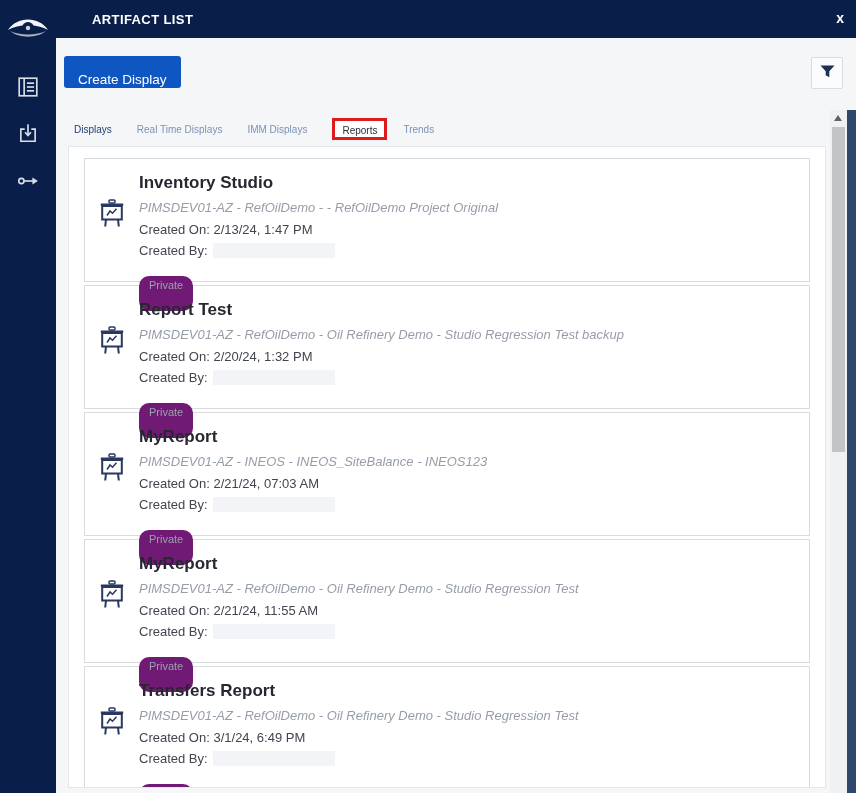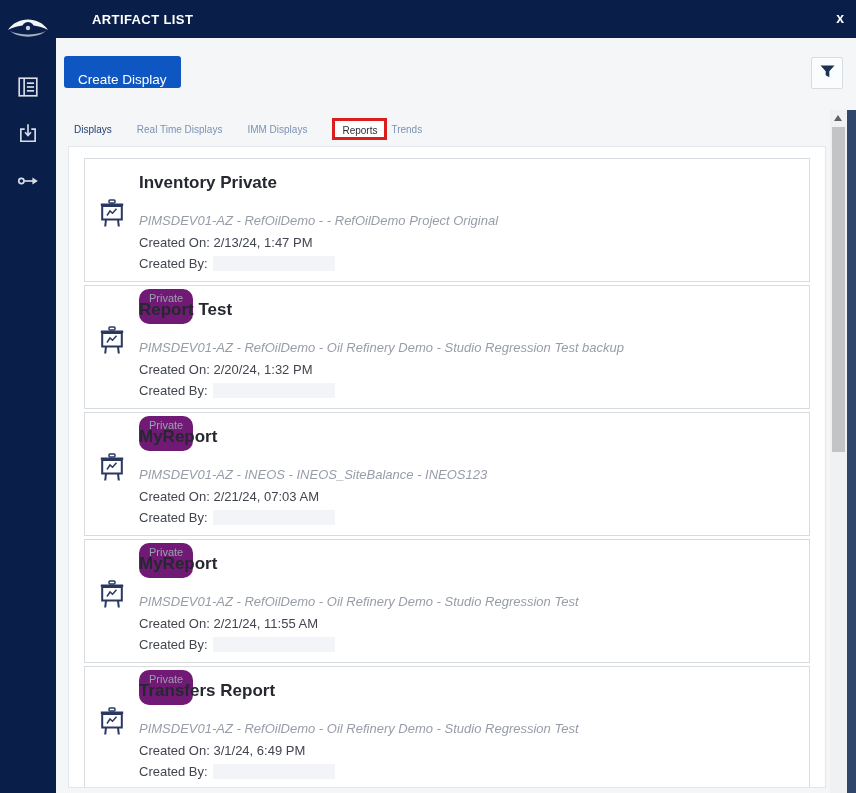--- a/index.html
+++ b/index.html
@@ -31,30 +31,30 @@
                 background:#fbfcfd; border:1px solid #d8dbdf; border-radius:2px;
                 display:flex; align-items:center; justify-content:center; cursor:pointer; }
 
   
   .tabs { position:absolute; left:18px; top:75px; height:32px; display:flex; align-items:center; font-size:14px; }
   .tab { background:none; border:none; font-family:"Liberation Sans", sans-serif; font-size:10px;
          cursor:pointer; margin-right:25px; }
   .tab.dark   { color:#22406f; }
   .tab.muted  { color:#7c92b4; }
   .tab.active { color:#2c2e36; margin-right:0; }
-  .annotation-box { border:3px solid #dc1d1d; background:#ffffff; padding:0 7px; margin-right:4px; }
+  .annotation-box { border:3px solid #dc1d1d; background:#ffffff; padding:0 7px; margin-right:16px; }
 
   
   .content { position:absolute; left:12px; top:108px; width:758px; height:642px;
              background:#ffffff; border:1px solid #e3e6ea; padding:11px 15px; overflow:hidden; }
   .card { display:flex; height:124px; border:1px solid #d9dcdf; background:#ffffff; margin-bottom:3px; cursor:pointer; }
   .card-icon-wrap { width:54px; padding:40px 0 0 14px; flex:none; }
   .card-body { flex:1; padding-top:13px; min-width:0; }
   .card-title { font-size:17px; font-weight:bold; color:#26282f; line-height:22px; }
-  .card-sub   { margin-top:18px; font-size:13px; font-style:italic; color:#979da8; line-height:17px;
+  .card-sub   { margin-top:5px; font-size:13px; font-style:italic; color:#979da8; line-height:17px;
                 white-space:nowrap; overflow:hidden; }
   .card-meta  { margin-top:3px; font-size:13px; color:#41454e; line-height:18px; }
   .card-meta.first { margin-top:5px; }
   .redacted { display:inline-block; width:122px; height:15px; background:#f2f4f7; margin-left:5px; vertical-align:-3px; }
   .badge { display:inline-block; margin-top:16px; padding:3px 10px 20px; background:#701a75; border-radius:10px;
            font-size:11px; color:#9aa2ad; }
 
   
   .scrollbar { position:absolute; left:774px; top:72px; width:17px; height:683px; background:#f0f1f3; cursor:pointer; }
   .scroll-up { position:absolute; top:5px; left:4px; width:0; height:0; border:none; background:none; cursor:pointer;
@@ -144,21 +144,21 @@
           <svg width="26" height="30" viewBox="0 0 26 30" fill="none" stroke="#2a3760">
             <rect x="10" y="1" width="6" height="3" rx="1" stroke-width="1.5"></rect>
             <rect x="1.8" y="4.5" width="22.4" height="2.4" fill="#2a3760" stroke="none"></rect>
             <rect x="3.2" y="7" width="19.6" height="13.5" stroke-width="2"></rect>
             <polyline points="8,16.5 11,12 13.5,14.3 17.5,9.8" stroke-width="1.5"></polyline>
             <line x1="7" y1="20.5" x2="6.2" y2="27.5" stroke-width="2"></line>
             <line x1="19" y1="20.5" x2="19.8" y2="27.5" stroke-width="2"></line>
           </svg>
         </div>
         <div class="card-body">
-          <div class="card-title">Inventory Private</div>
+          <div class="card-title">Inventory Studio</div>
           <div class="card-sub">PIMSDEV01-AZ - RefOilDemo - - RefOilDemo Project Original</div>
           <div class="card-meta first">
             <span>Created On:</span>
             <span>2/13/24, 1:47 PM</span>
           </div>
           <div class="card-meta">
             <span>Created By:</span><span class="redacted"></span>
           </div>
           <span class="badge">Private</span>
         </div>

